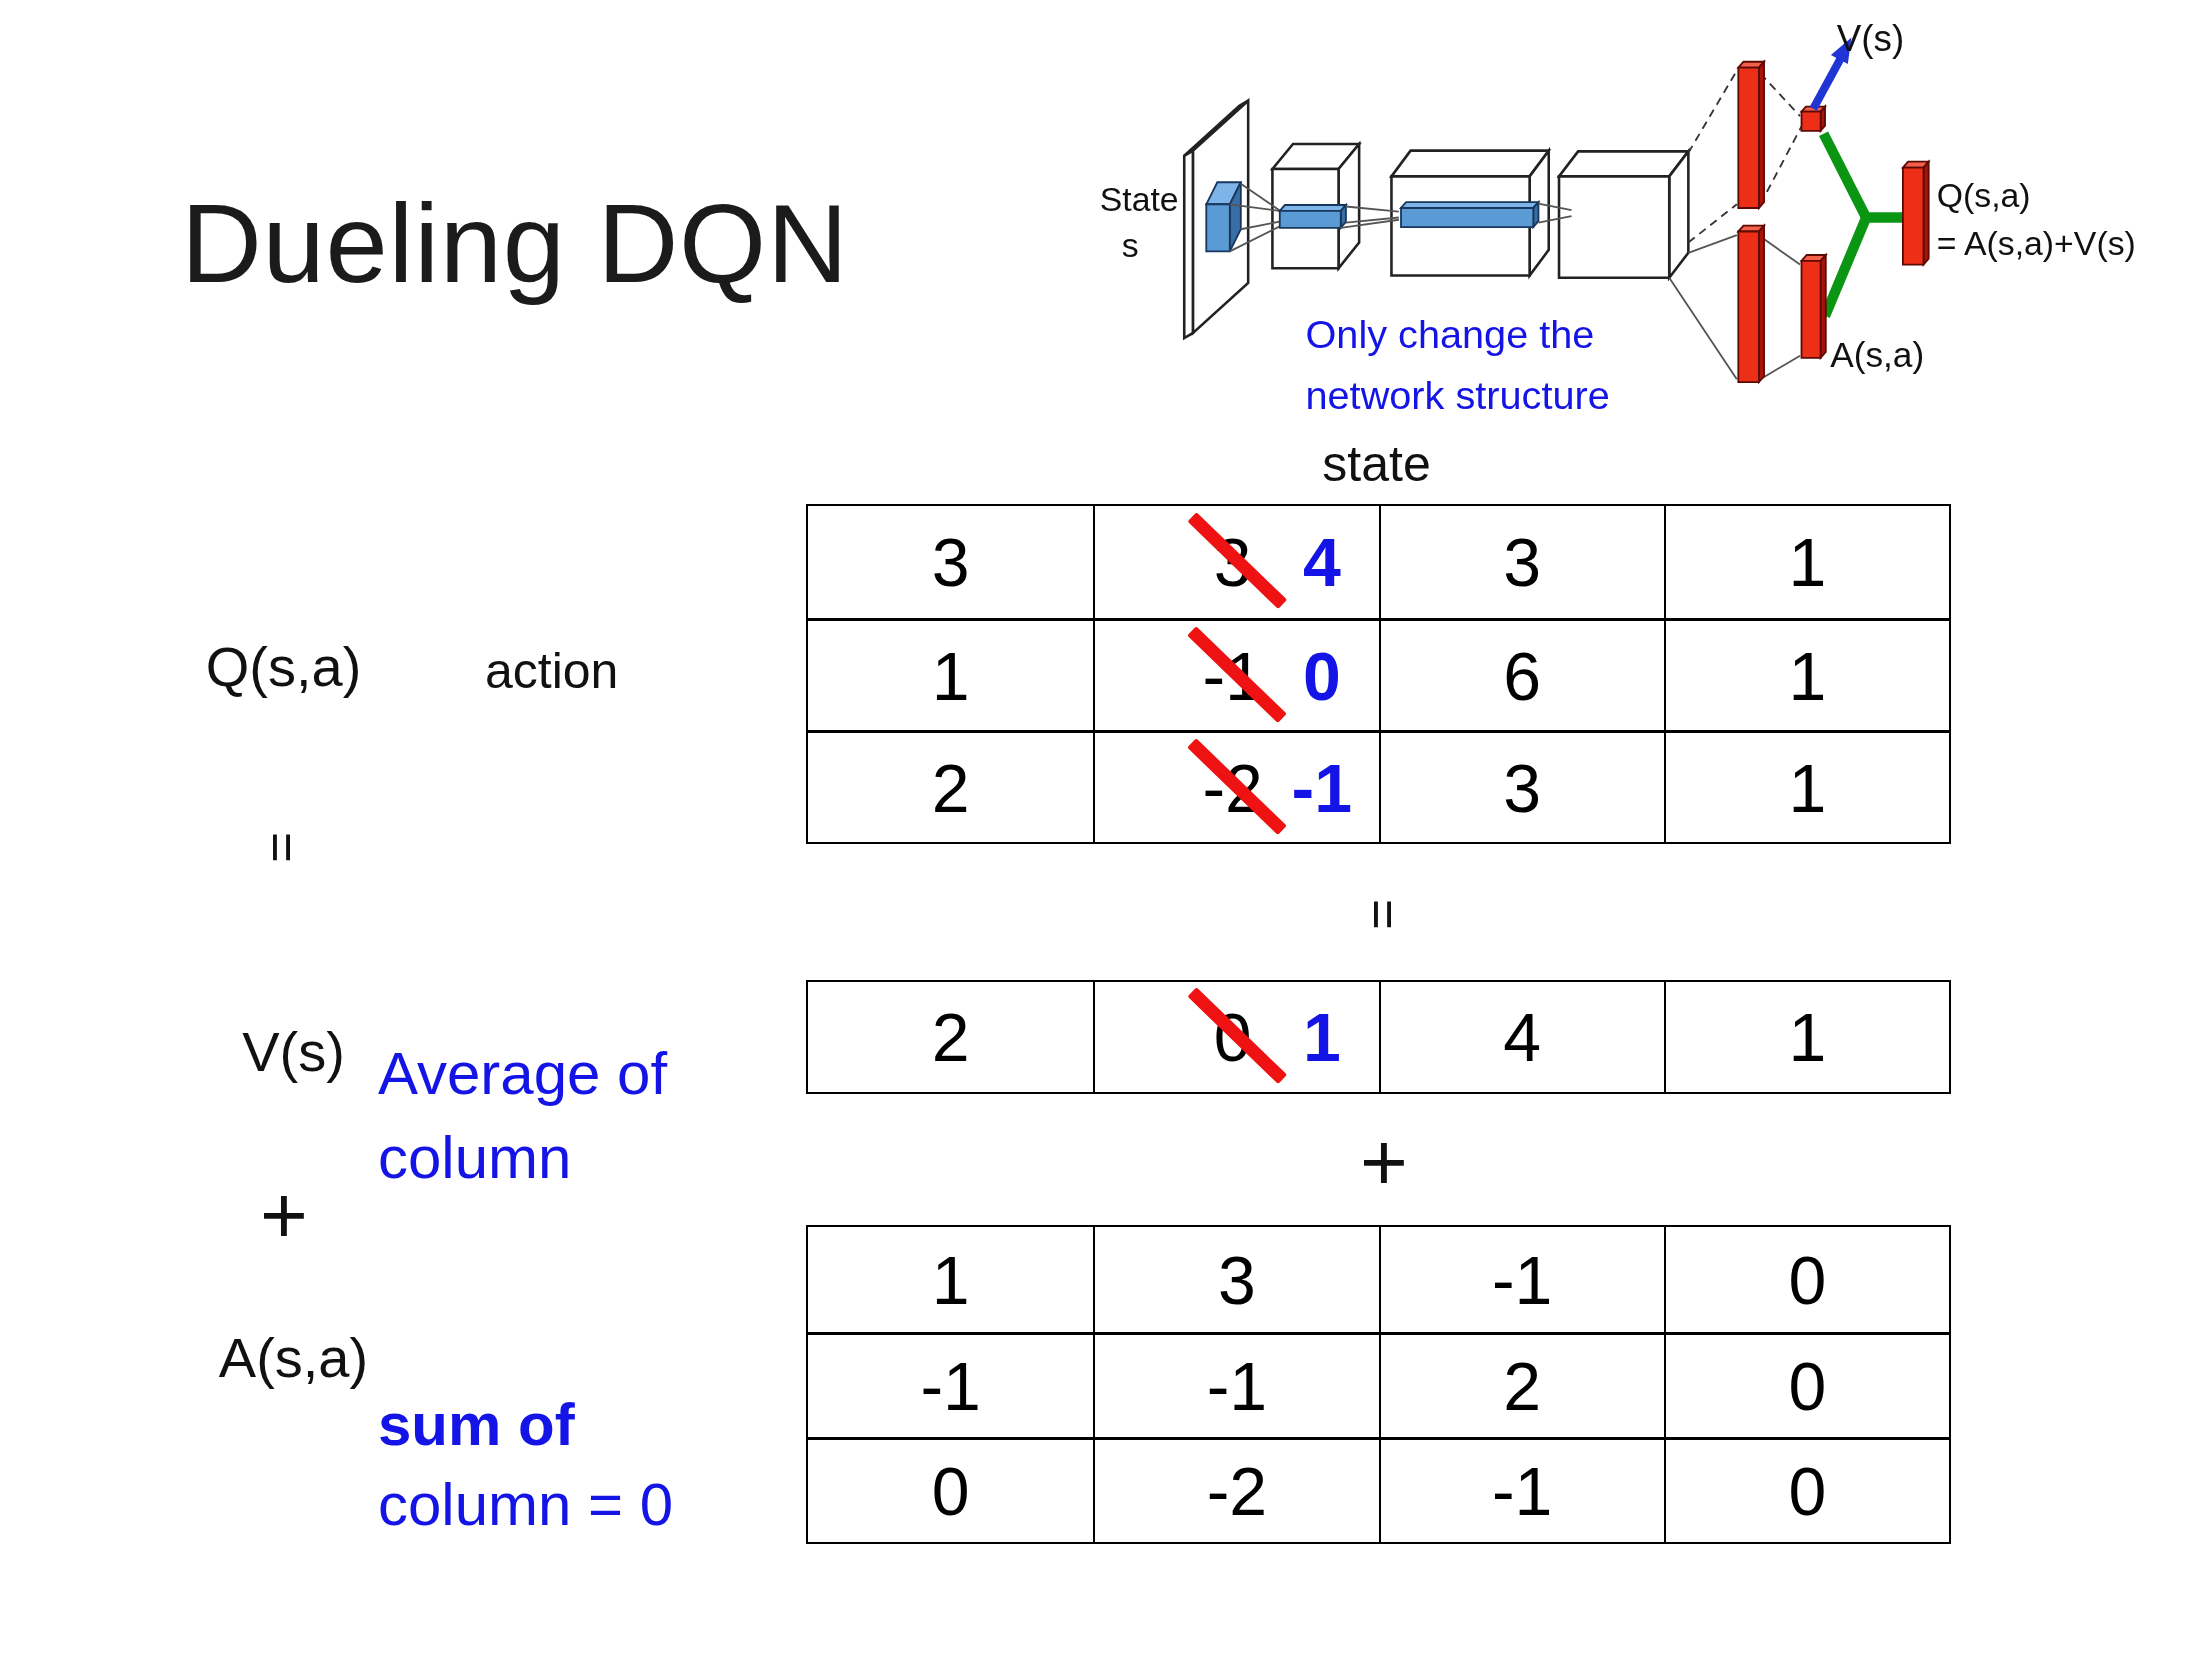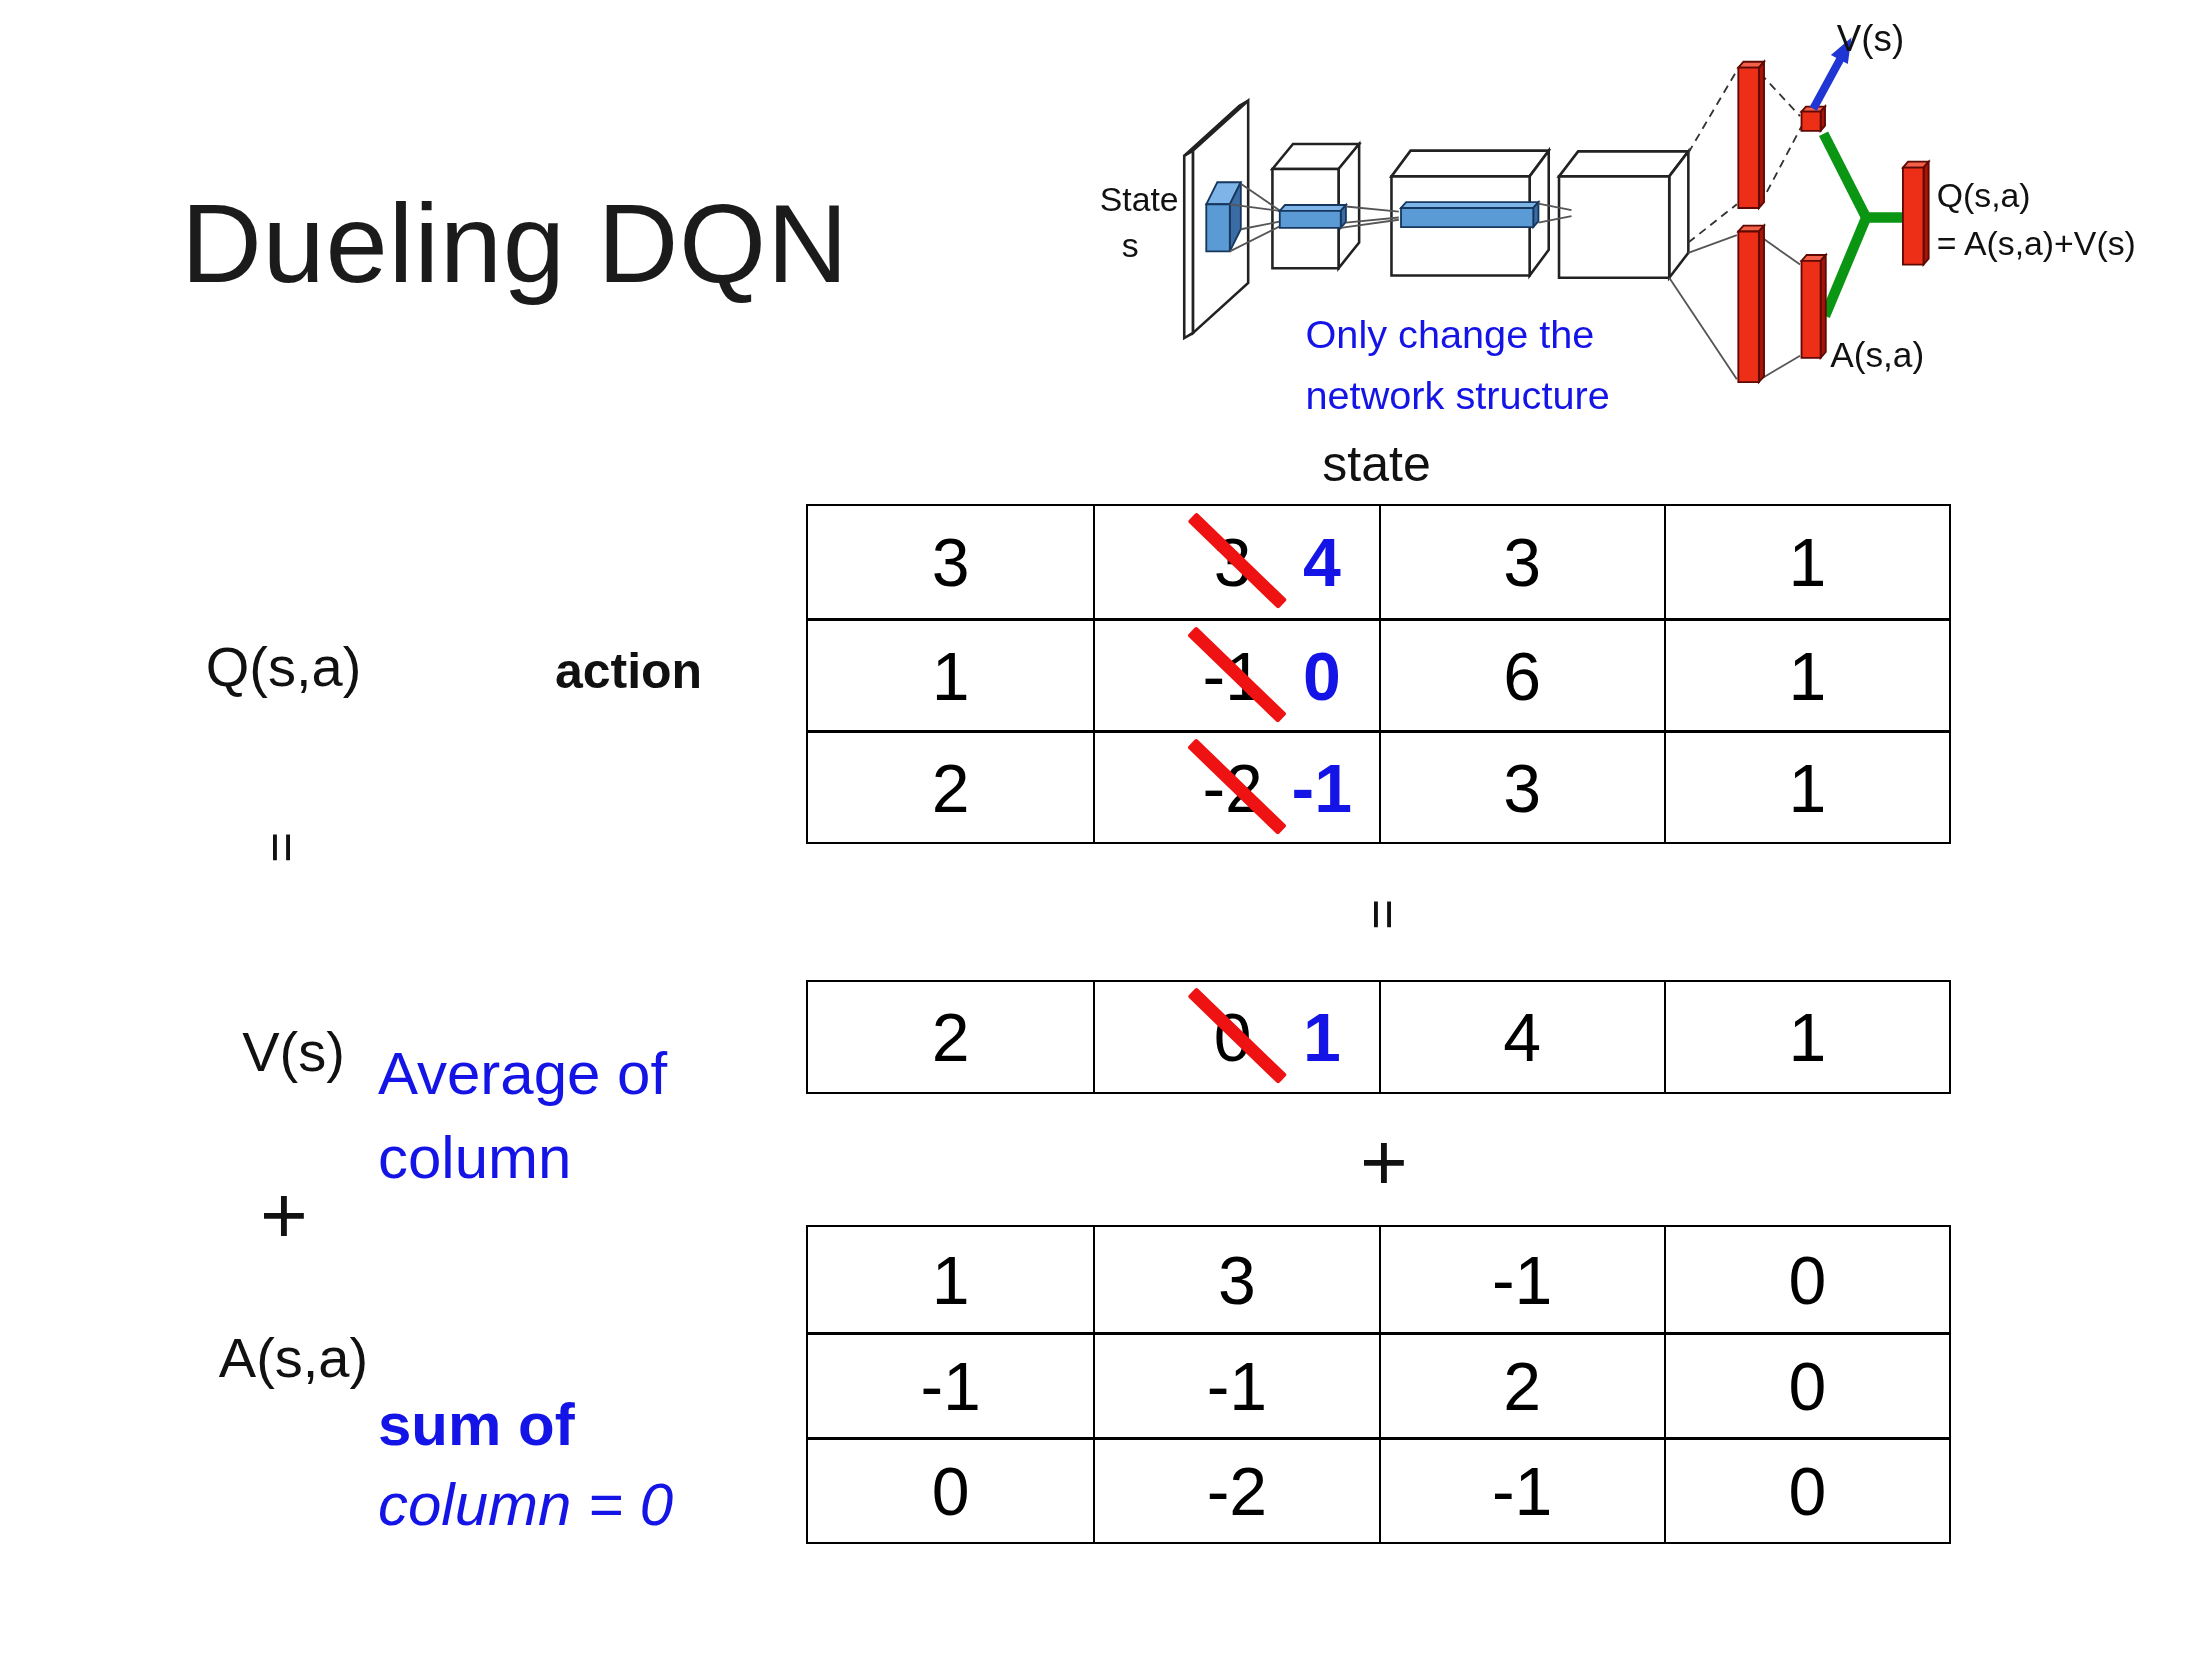--- a/index.html
+++ b/index.html
@@ -3,21 +3,21 @@
 <meta charset="utf-8">
 <style>
   html,body{margin:0;padding:0;background:#ffffff;}
   #slide{
     position:relative; width:2205px; height:1654px; background:#ffffff;
     font-family:"Liberation Sans", sans-serif; color:#111; overflow:hidden;
   }
   .abs{position:absolute;}
   .lbl{position:absolute; color:#111; white-space:nowrap;}
   .center{text-align:center;}
-  .right{text-align:center;font-weight:bold;}
+  .right{text-align:left;}
 
   #title{left:181px; top:182px; width:809px; font-size:112px; line-height:1.1;
          color:#1b1b1b; letter-spacing:0.7px;}
 
   .blue-note{position:absolute; color:var(--blue_text,#1414e6); font-size:60px; line-height:1.0; white-space:nowrap;}
 
   
   .tbl{position:absolute; left:806px; width:1141px; background:#fff;
        border:2.9px solid #000; display:grid; grid-template-columns:repeat(4,1fr);}
   #q-table{top:504px;  height:336px; grid-template-rows:repeat(3,1fr);}
@@ -44,21 +44,21 @@
   #lbl-state {left:806px; top:435px; width:1141px; font-size:50px;}
   #lbl-action{left:485px;  top:642px; width:287px;  font-size:50px;}
   #lbl-q     {left:162px;  top:634px; width:243px;  font-size:56px;}
   #lbl-v     {left:176px;  top:1019px;width:235px;  font-size:56px;}
   #lbl-a     {left:176px;  top:1325px;width:235px;  font-size:56px;}
   #eq-left   {left:238px;  top:809px;}
   #eq-center {left:1339px; top:876px;}
   #plus-left {left:225px;  top:1169px;}
   #plus-center{left:1325px;top:1116px;}
   #avg1{left:378px; top:1044px;} #avg2{left:378px; top:1128px;}
-  #sum1{left:378px; top:1395px;font-weight:bold;} #sum2{left:378px; top:1475px;font-style:italic;}
+  #sum1{left:378px; top:1395px;font-weight:bold;} #sum2{left:378px; top:1475px;}
 
   
   #net{left:1059px; top:0px;}
   #net text{font-family:"Liberation Sans",sans-serif; fill:#111;}
   .wire{stroke:#555; stroke-width:2.5; fill:none;}
   .dash{stroke:#333; stroke-width:2.5; fill:none; stroke-dasharray:11 8;}
   .boxline{stroke:#222; stroke-width:3.5; fill:#ffffff;}
   .bluebox{stroke:#17375e; stroke-width:2.5;}
   .redbar{stroke:#5e0a04; stroke-width:2.5;}
 </style>

